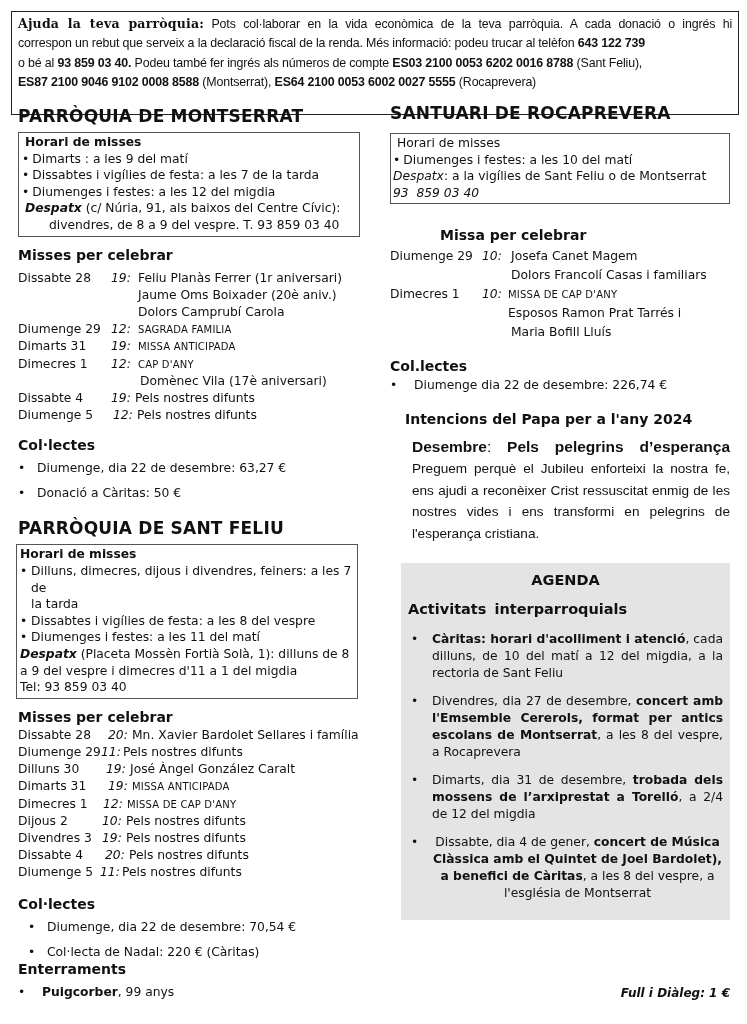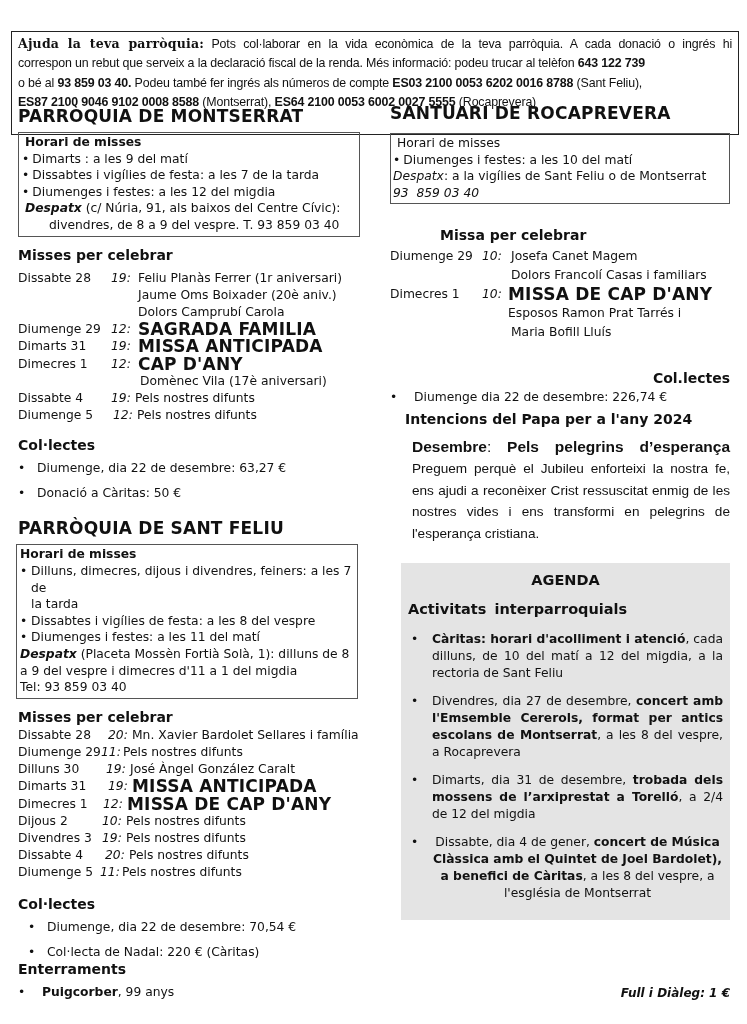--- a/index.html
+++ b/index.html
@@ -6,40 +6,40 @@
   html, body { width: 747px; height: 1024px; background: #ffffff; overflow: hidden; }
   body { position: relative; font-family: "DejaVu Sans", sans-serif; color: #111; font-size: 12px; }
   b, .b { font-weight: bold; }
   i, .i { font-style: italic; }
 
   
   #topbox {
     position: absolute; left: 11px; top: 11px; width: 728px; height: 104px;
     border: 1.5px solid #222; padding: 2px 6px 2px 6px;
     font-family: "Liberation Sans", sans-serif; font-size: 12.4px; line-height: 19.3px;
-    letter-spacing: -0.15px; text-align: justify; margin-top: 20px;
+    letter-spacing: -0.15px; text-align: justify;
   }
   #topbox .lead { font-family: "DejaVu Serif", serif; font-weight: bold; font-size: 12.5px; letter-spacing: 0.2px; }
   #topbox .line { display: block; white-space: nowrap; }
 
   .col { position: absolute; }
   #left { left: 18px; top: 100px; width: 342px; }
   #right { left: 390px; top: 100px; width: 340px; }
 
   .parish-title { font-weight: bold; font-size: 17px; letter-spacing: 0.2px; line-height: 22px; }
   .sched-box { border: 1px solid #555; padding: 1px 4px 2px 3px; font-size: 12.3px; line-height: 16.6px; }
   .sched-box .head { font-weight: bold; }
   .bul::before { content: "•"; margin-right: 3px; }
 
   .sec-title { font-weight: bold; font-size: 14px; line-height: 17px; }
   .mass-row { display: flex; font-size: 12.3px; line-height: 17.2px; white-space: nowrap; }
   .mass-row .day { flex: none; }
   .mass-row .hr { font-style: italic; flex: none; }
   .mass-row .txt { flex: none; }
-  .strong-caps { font-weight: bold; font-size: 17px; letter-spacing: 0.2px; }
+  .strong-caps { font-weight: normal; font-size: 10px; letter-spacing: 0.2px; }
 
   .bul-list .item { display: flex; font-size: 12.3px; line-height: 17px; }
   .bul-list .dot { flex: none; width: 19px; }
 
   #papa { position: absolute; left: 405px; top: 408px; width: 325px; }
   #papa .title { font-weight: bold; font-size: 14px; line-height: 22px; }
   #papa .sub { font-family: "Liberation Sans", sans-serif; font-weight: bold; font-size: 15.5px; line-height: 22px; margin-top: 6px; display: flex; justify-content: space-between; padding-left: 7px; }
   #papa .body { font-family: "Liberation Sans", sans-serif; font-size: 13.6px; line-height: 21.5px; padding-left: 7px; text-align: justify; }
 
   #agenda { position: absolute; left: 401px; top: 563px; width: 329px; height: 357px; background: #e4e4e4; padding: 6px 7px; }
@@ -252,21 +252,21 @@
     <div class="mass-row" style="line-height:19px">
         <span class="day" style="width:118px"></span>
         <span class="txt">Esposos Ramon Prat Tarrés i</span>
       </div>
     <div class="mass-row" style="line-height:19px">
         <span class="day" style="width:121px"></span>
         <span class="txt">Maria Bofill Lluís</span>
       </div>
   </div>
 
-  <div class="sec-title" style="margin-top:28px;text-align:right;">Col.lectes</div>
+  <div class="sec-title" style="margin-top:16px;">Col.lectes</div>
   <div class="bul-list" style="margin-top:2px;">
     <div class="item">
         <span class="dot" style="width:24px">•</span>
         <span>Diumenge dia 22 de desembre: 226,74 €</span>
       </div>
   </div>
 </div>
 
 <div id="papa">
   <div class="title">Intencions del Papa per a l'any 2024</div>

